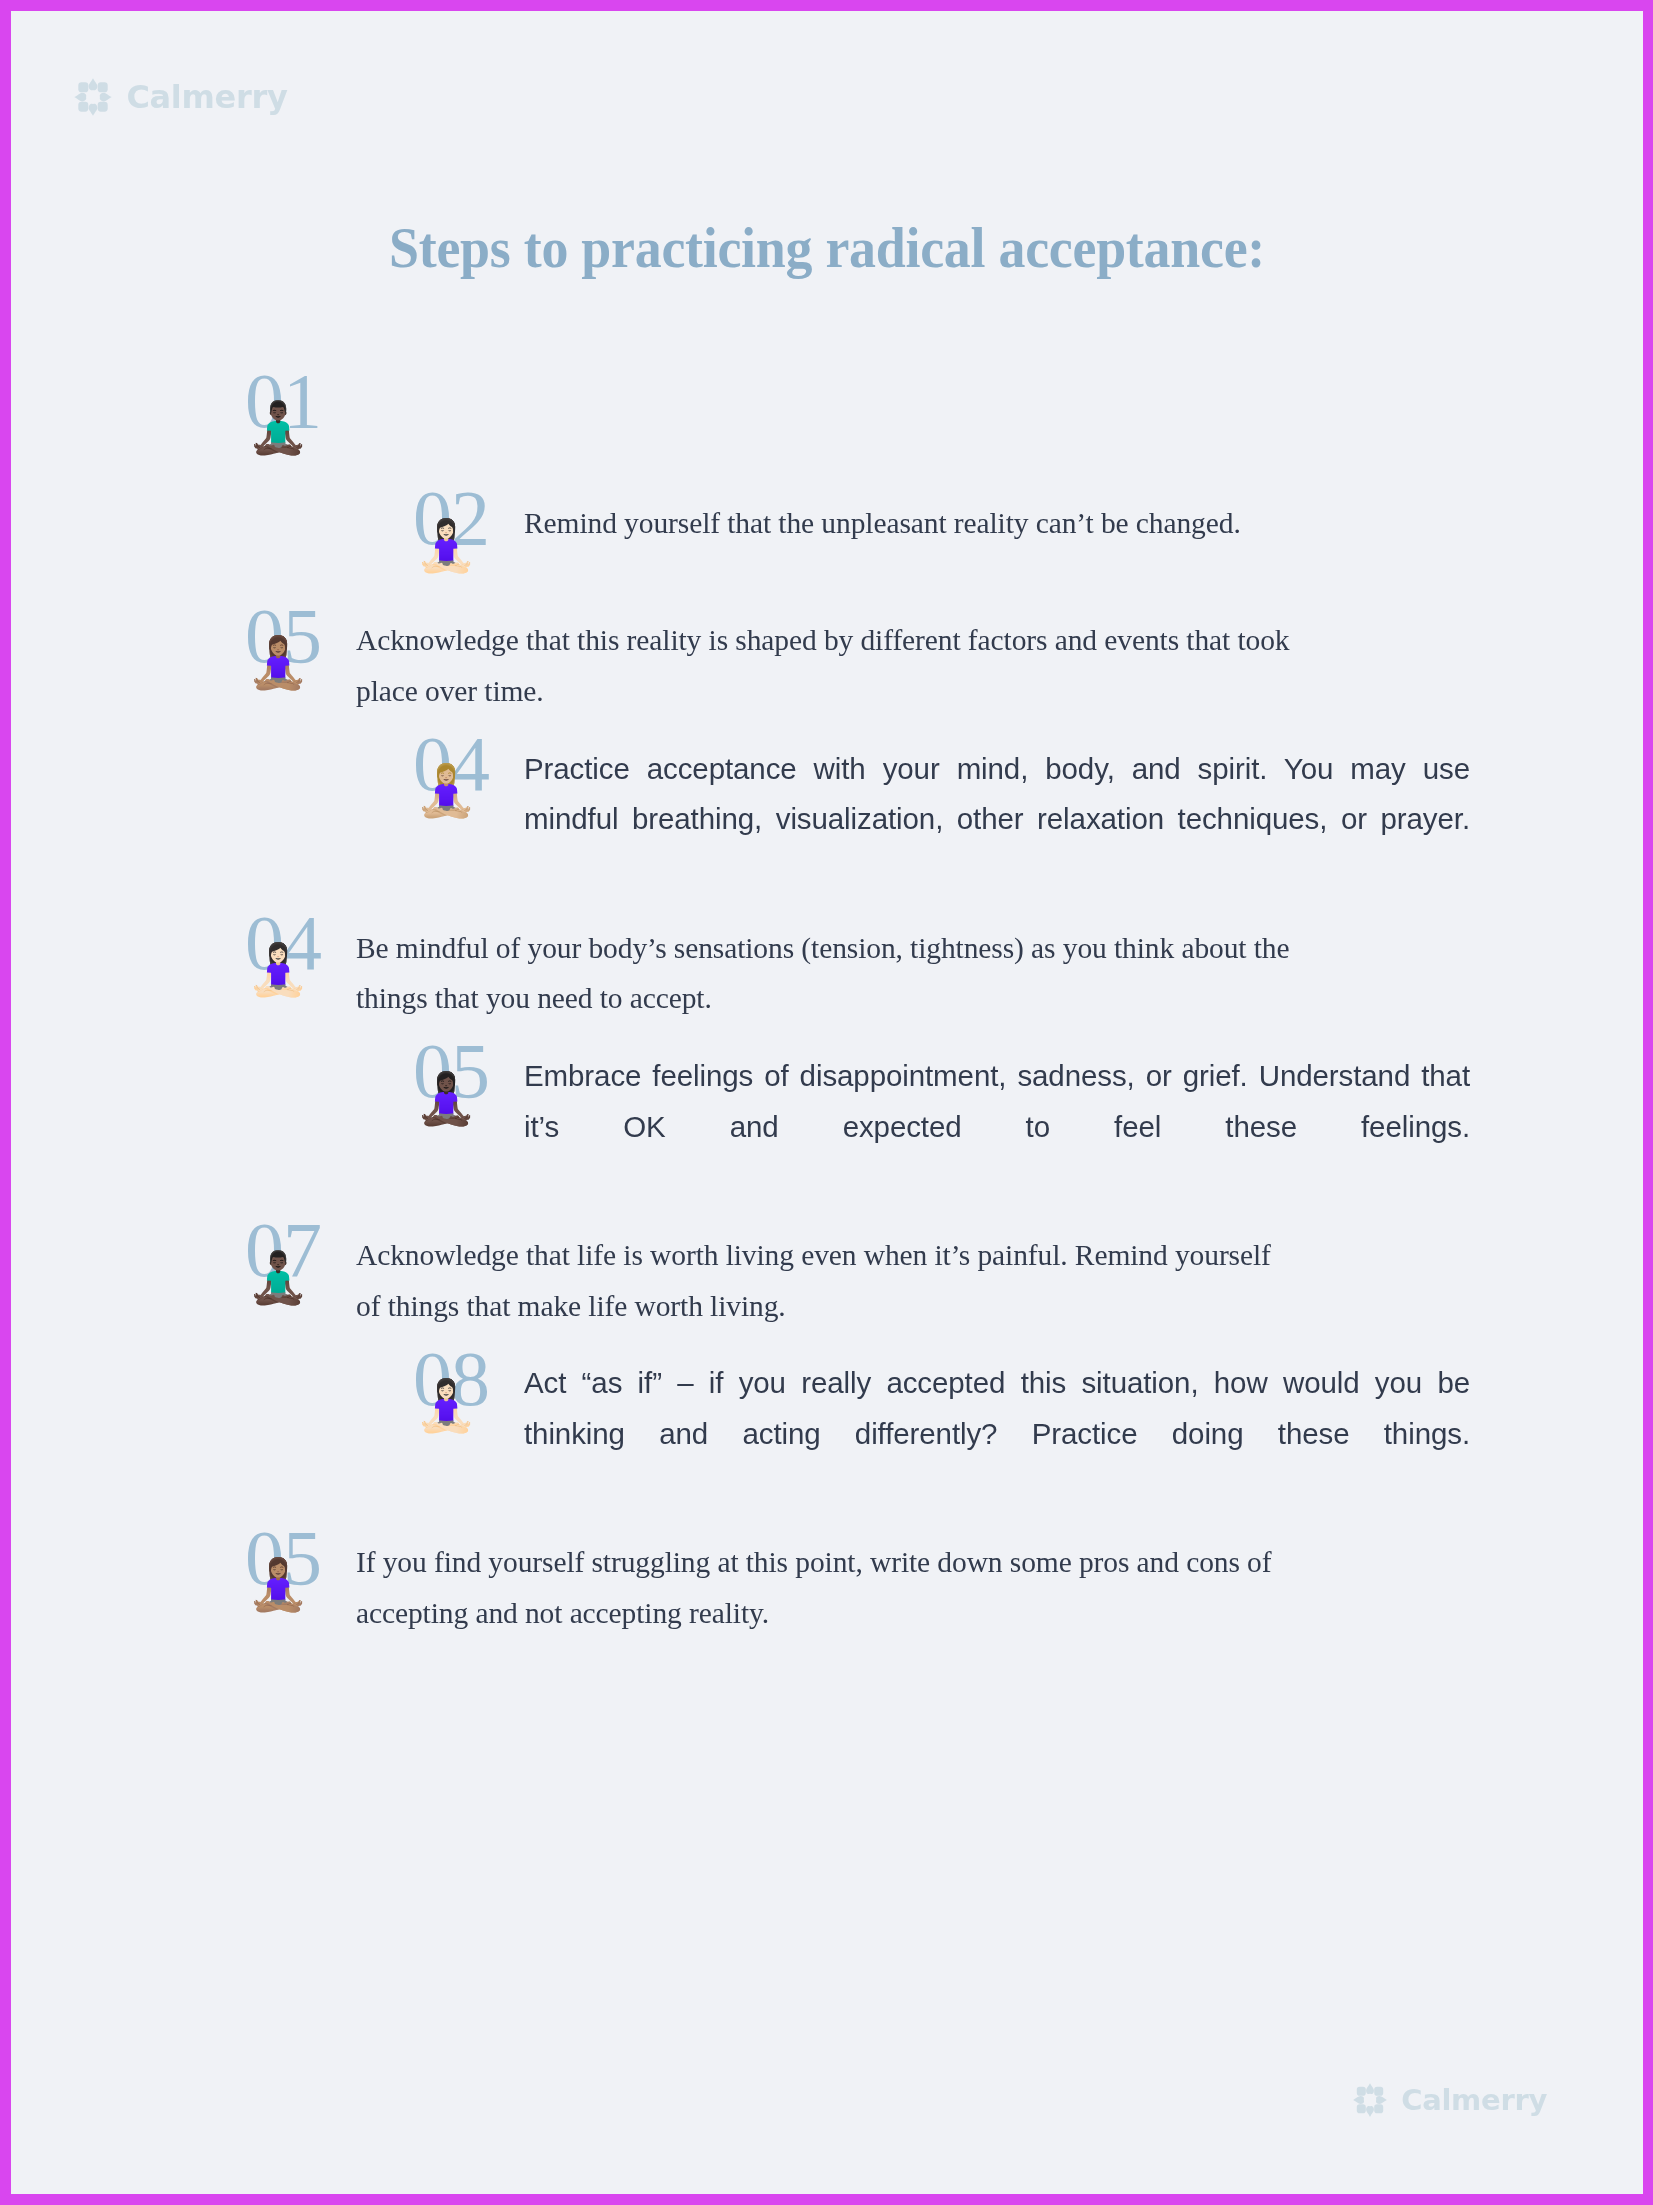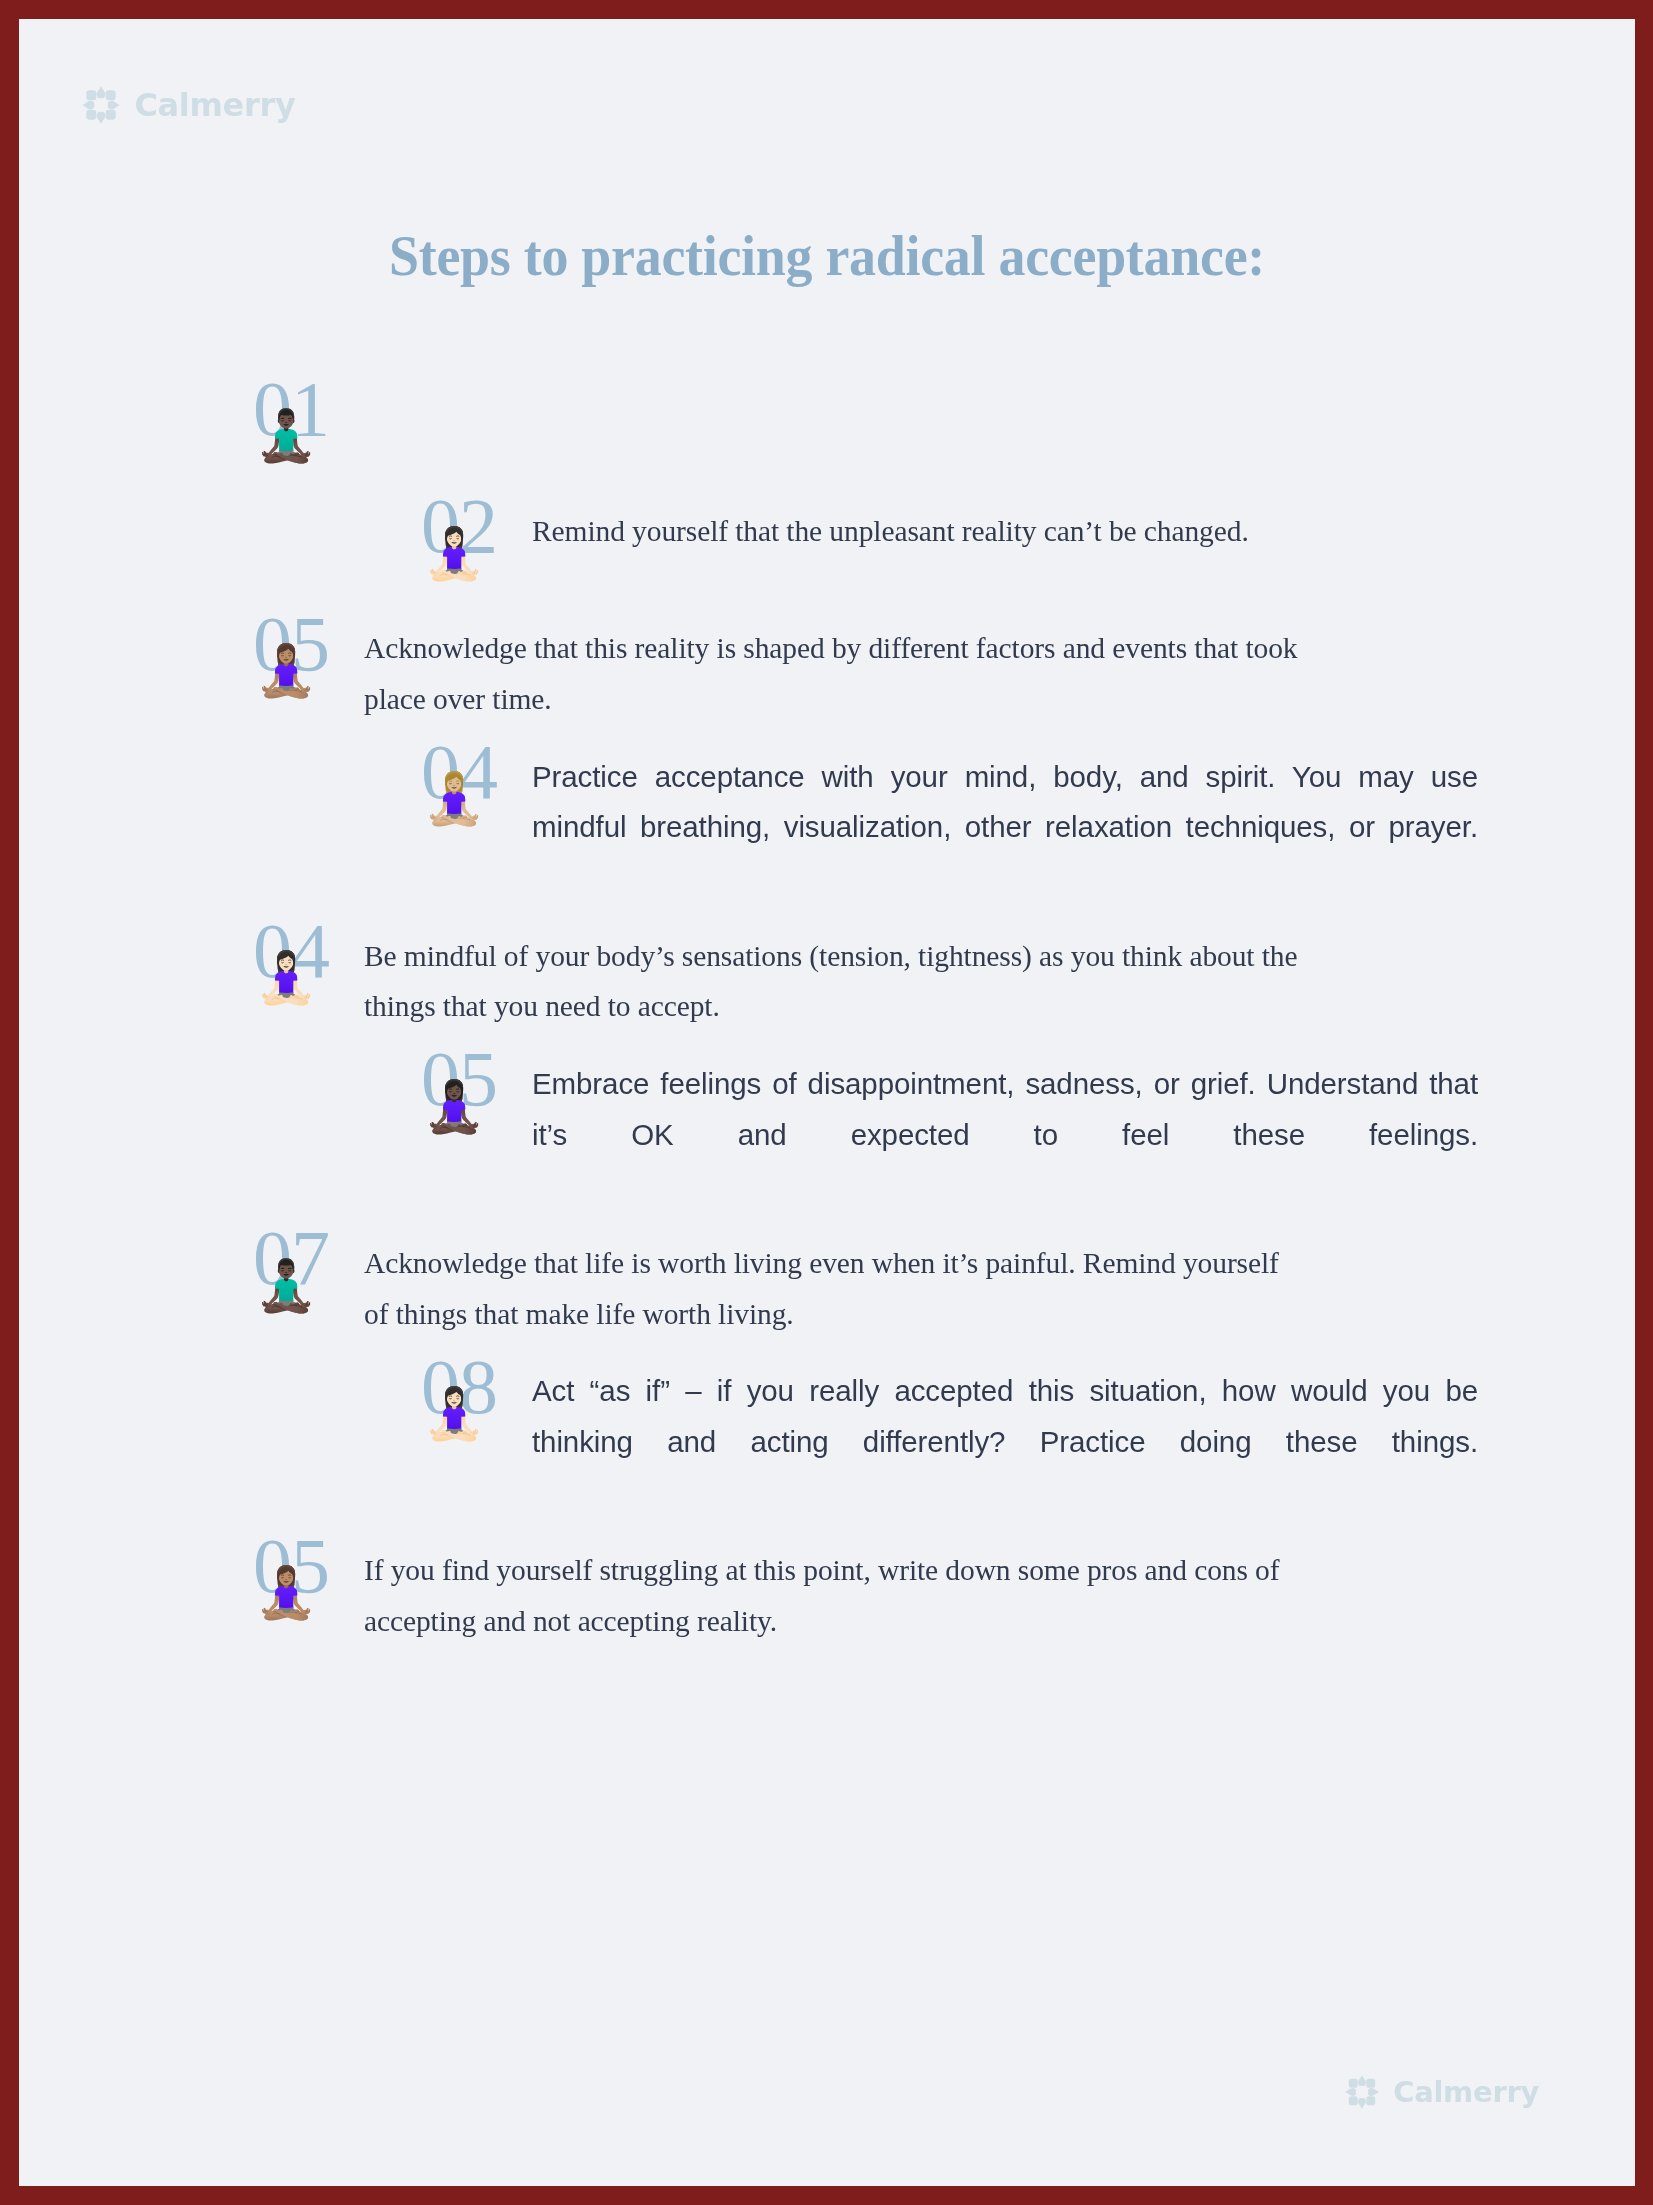--- a/index.html
+++ b/index.html
@@ -8,22 +8,22 @@
     width: 1654px;
     height: 2205px;
     background: #c6d9e2;
     font-family: "Liberation Sans", sans-serif;
   }
 
   .poster-frame {
     position: relative;
     width: 1654px;
     height: 2205px;
-    background: #7f1d1d;
-    padding: 19px;
+    background: #d946ef;
+    padding: 11px;
   }
 
   .poster-page {
     position: relative;
     width: 100%;
     height: 100%;
     background: #f0f2f6;
     overflow: hidden;
   }
 

